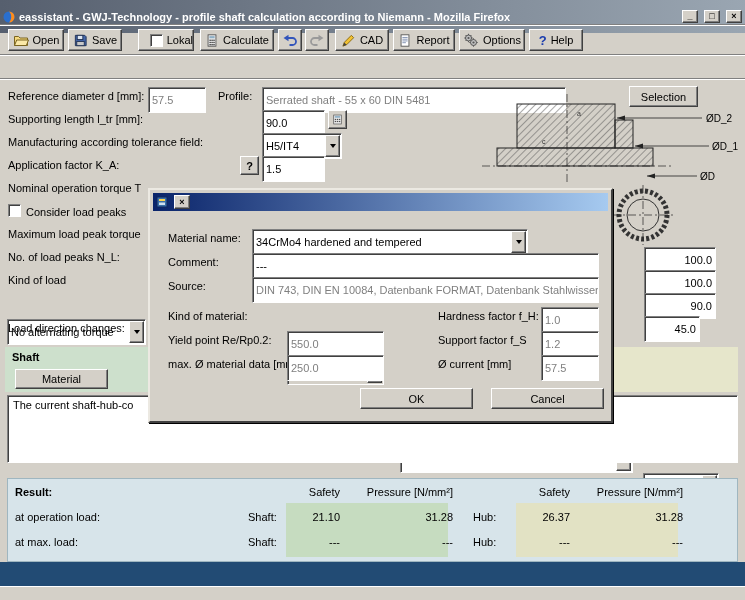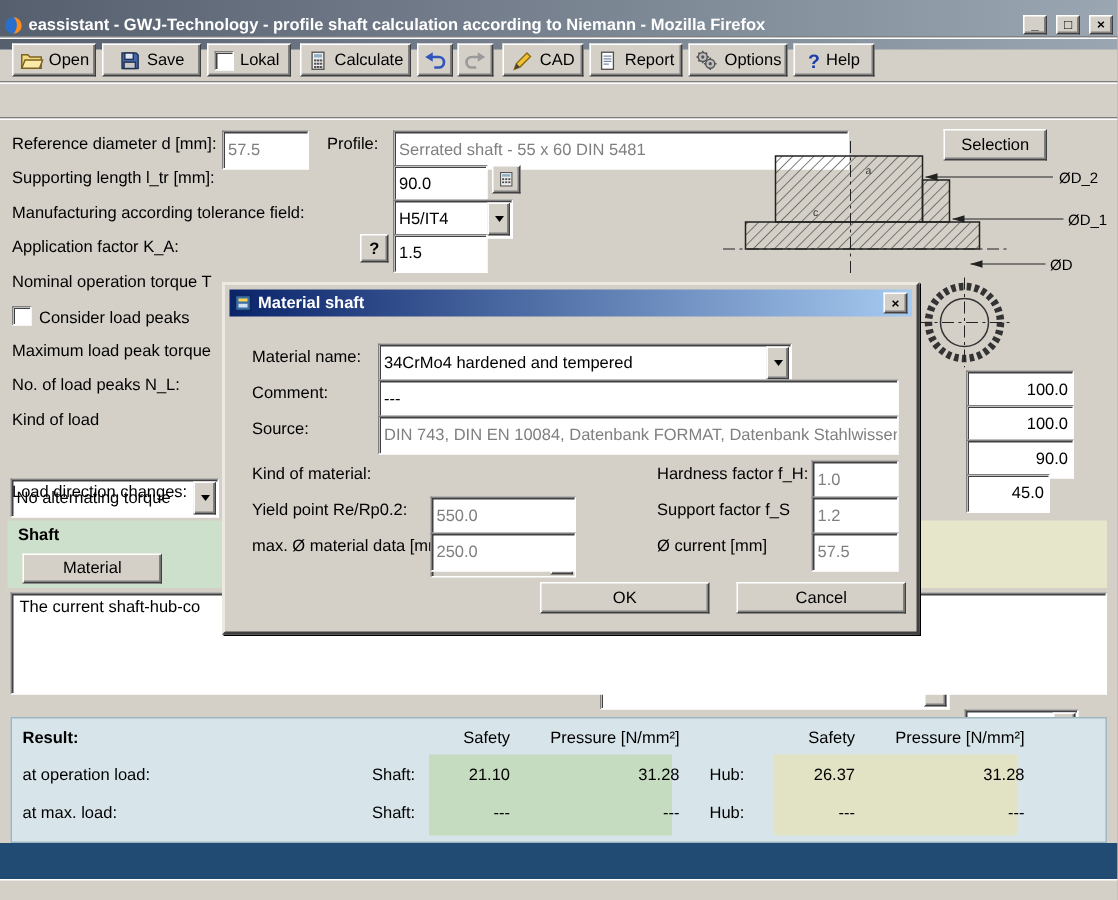--- a/index.html
+++ b/index.html
@@ -65,31 +65,31 @@
 
   <div class="tbtn btn raised" style="left:8px;width:56px">
     <span style="display:flex">
         <svg width="16" height="16" viewBox="0 0 16 16">
           <path d="M1.5 13.5 V4.5 h4 l1.5 1.5 h7.5 v7.5 z" fill="#f5d97e" stroke="#7a6420"></path>
           <path d="M1.5 13.5 l2.2-5.5 h11.8 l-2.2 5.5 z" fill="#fbe9a8" stroke="#7a6420"></path>
         </svg>
       </span>
     <span>Open</span>
   </div>
-  <div class="tbtn btn raised" style="left:68px;width:66px">
+  <div class="tbtn btn raised" style="left:68px;width:54px">
     <span style="display:flex">
         <svg width="15" height="15" viewBox="0 0 16 16">
           <path d="M2.5 2.5 h10 l1.5 1.5 v9.5 h-11.5z" fill="#4466aa" stroke="#223355"></path>
           <rect x="4.5" y="2.5" width="6" height="4.5" fill="#dde6f2" stroke="#223355"></rect>
           <rect x="4" y="9" width="8" height="4.5" fill="#c8c8c8" stroke="#223355"></rect>
         </svg>
       </span>
     <span>Save</span>
   </div>
-  <div class="tbtn btn raised" style="left:138px;width:56px;justify-content:flex-start;padding-left:4px">
+  <div class="tbtn btn raised" style="left:138px;width:56px;justify-content:flex-end;padding-left:4px">
     <span class="checkbox"></span>
     <span>Lokal</span>
   </div>
   <div class="tbtn btn raised" style="left:200px;width:74px">
     <span style="display:flex">
         <svg width="14" height="15" viewBox="0 0 16 16">
           <rect x="3.5" y="1.5" width="9" height="13" fill="#efefef" stroke="#505050"></rect>
           <rect x="5" y="3" width="6" height="2.5" fill="#8fb0c6"></rect>
           <g fill="#505050">
             <rect x="5" y="7" width="1.8" height="1.5"></rect>
@@ -326,21 +326,20 @@
 
   <div class="dialog">
     <div class="dlg-title">
       <span style="display:flex">
           <svg width="12" height="12" viewBox="0 0 12 12">
             <rect x="1" y="1" width="10" height="10" fill="#3a6ea5" stroke="#10275e"></rect>
             <rect x="3" y="3" width="6" height="2" fill="#ffd34d"></rect>
             <rect x="3" y="6.5" width="6" height="2.5" fill="#cfe0f0"></rect>
           </svg>
         </span>
-      <span style="flex:1">Material shaft</span>
       <span class="winbtn" style="width:16px;height:14px;line-height:12px">×</span>
     </div>
 
     <div class="lbl" style="left:18px;top:42px">Material name:</div>
     <div class="abs sunken field combo" style="left:102px;top:39px;width:276px">
       <span>34CrMo4 hardened and tempered</span>
       <span class="combo-arrow">
           <span class="tri"></span>
         </span>
     </div>

